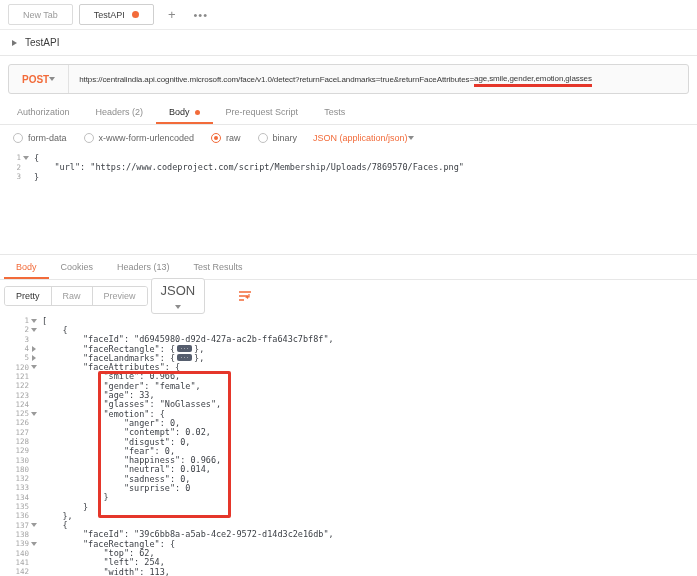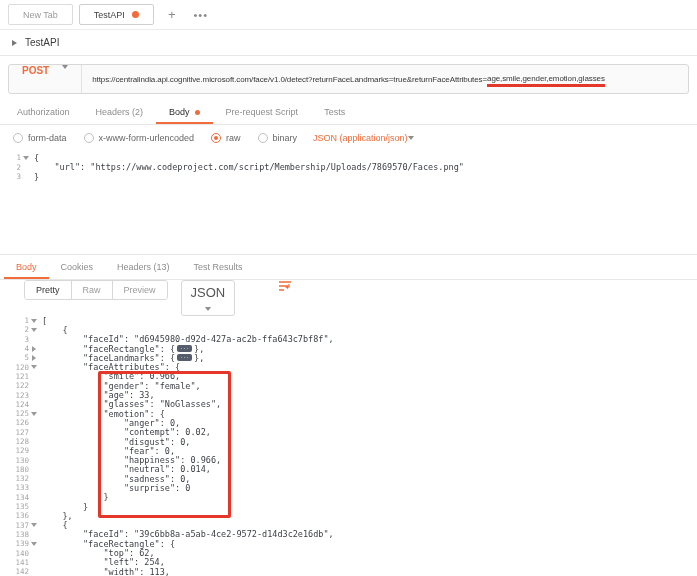--- a/index.html
+++ b/index.html
@@ -17,21 +17,21 @@
   .tab-add { font-size:13px; color:#8a8a8a; padding:0 6px; line-height:20px; }
   .tab-more { font-size:11px; color:#8a8a8a; letter-spacing:1px; padding:0 4px; }
 
   
   .collection-row { height:26px; display:flex; align-items:center; gap:8px; padding:0 12px; border-bottom:1px solid #e7e7e7; font-size:10px; color:#3c3c3c; }
   .chev-right { width:0; height:0; border-top:3.5px solid transparent; border-bottom:3.5px solid transparent; border-left:5px solid #777; }
 
   
   .request-bar-wrap { padding:8px 8px 6px 8px; }
   .request-bar { display:flex; height:30px; border:1px solid #d8d8d8; border-radius:3px; background:#fafafa; align-items:stretch; overflow:hidden; }
-  .method { display:flex; align-items:flex-start; gap:13px; padding:0 13px; font-size:10px; font-weight:bold; color:var(--accent); border-right:1px solid #e2e2e2; }
+  .method { display:flex; align-items:center; gap:0; padding:0 13px; font-size:10px; font-weight:bold; color:var(--accent); border-right:1px solid #e2e2e2; }
   .chev-down { width:0; height:0; border-left:3.5px solid transparent; border-right:3.5px solid transparent; border-top:4px solid #8c8c8c; }
   .url-input { flex:1; display:flex; align-items:center; padding:0 10px; font-size:8px; letter-spacing:-0.1px; color:#383838; white-space:nowrap; overflow:hidden; }
   .url-highlight { box-shadow:0 3px 0 0 var(--annotation); padding-bottom:1px; }
 
   
   .request-tabs { height:25px; display:flex; align-items:center; padding:0 4px; border-bottom:1px solid #e7e7e7; }
   .rtab { height:100%; display:flex; align-items:center; gap:5px; padding:0 13px; font-size:9px; color:#8d8d8d; }
   .rtab.active { color:#2b2b2b; box-shadow:inset 0 -2px 0 var(--accent); }
 
   
@@ -60,21 +60,21 @@
   .ed-code { display:flex; align-items:center; color:#3b3f45; padding-left:4px; }
   .code-text { white-space:pre; }
   .fold-widget { display:inline-block; margin:0 2px; padding:0 3px; height:7px; line-height:6px; font-size:5px; color:#e9e9e9; background:#565e6e; border-radius:2px; }
 
   
   .response-tabs { height:26px; display:flex; align-items:center; padding:0 4px; border-top:1px solid #e7e7e7; border-bottom:1px solid #e7e7e7; }
   .resp-tab { height:100%; display:flex; align-items:center; padding:0 12px; font-size:9px; color:#8d8d8d; }
   .resp-tab.active { color:var(--accent); box-shadow:inset 0 -2px 0 var(--accent); }
 
   
-  .response-toolbar { height:32px; display:flex; align-items:flex-start; padding:0 24px; gap:13px; }
+  .response-toolbar { height:32px; display:flex; align-items:center; padding:0 4px; gap:3px; }
   .seg-group { display:flex; border:1px solid #d8d8d8; border-radius:3px; overflow:hidden; }
   .seg { padding:4px 11px; font-size:9px; color:#9c9c9c; background:#fff; border-right:1px solid #d8d8d8; }
   .seg:last-child { border-right:none; }
   .seg.active { color:#333; }
   .fmt-select { display:flex; align-items:center; gap:7px; border:1px solid #d8d8d8; border-radius:3px; padding:4px 9px; font-size:13px; color:#555; background:#fff;flex-direction:column; }
   .wrap-icon { margin-left:30px; color:var(--accent); }
 
   
   .annotation-rect { position:absolute; left:98px; top:371px; width:133px; height:147px; border:3px solid var(--annotation); border-radius:2px; pointer-events:none; z-index:5; }
 </style>

